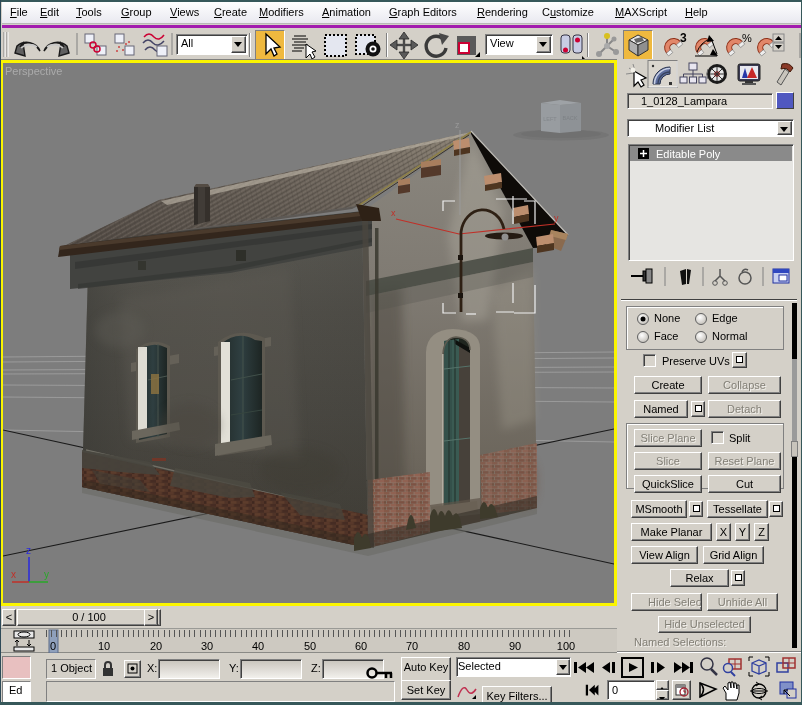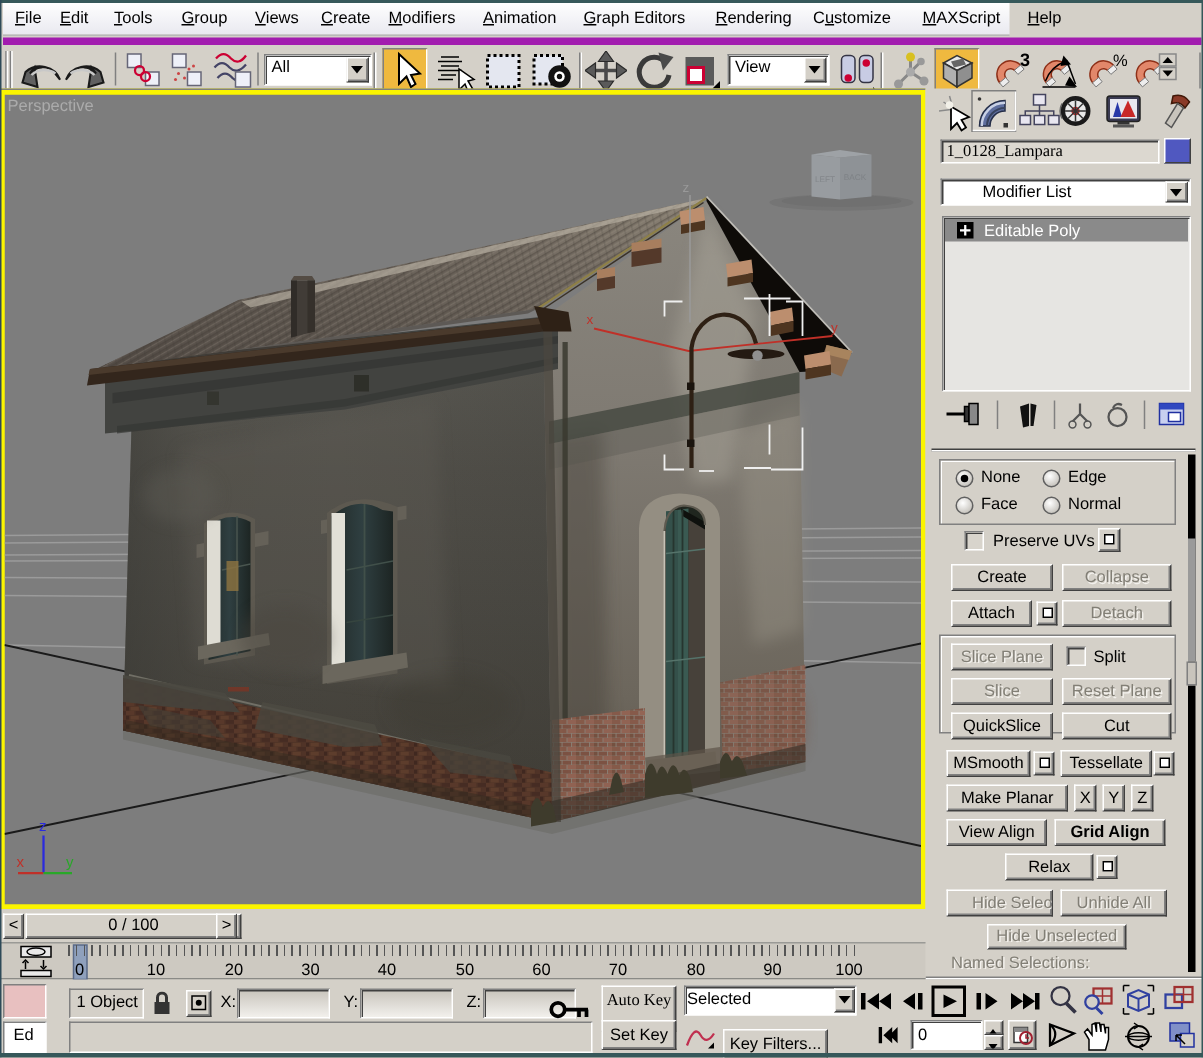--- a/index.html
+++ b/index.html
@@ -12,37 +12,37 @@
 .sep { position:absolute; width:2px; border-left:1px solid #808080; border-right:1px solid #FFFFFF; }
 u { text-decoration:underline; }
 </style></head>
 <body>
 
 <div class="abs" style="left:0;top:0;width:802px;height:2px;background:#36585A;z-index:50"></div>
 <div class="abs" style="left:0;top:0;width:1px;height:705px;background:#2E4A58;z-index:50"></div>
 <div class="abs" style="right:0;top:0;width:1px;height:705px;background:#36585A;z-index:50"></div>
 <div class="abs" style="left:0;bottom:0;width:802px;height:3px;background:#36585A;z-index:50"></div>
 
-<div class="abs" style="left:2px;top:2px;width:671px;height:22px;background:linear-gradient(#FEFEFE,#E9E9F0);border-bottom:1px solid #B8B8B8;">
+<div class="abs" style="left:2px;top:2px;width:799px;height:22px;background:linear-gradient(#FEFEFE,#E9E9F0);border-bottom:1px solid #B8B8B8;">
 <div class="lbl" style="left:8px;top:4px;"><u>F</u>ile</div>
 <div class="lbl" style="left:38px;top:4px;"><u>E</u>dit</div>
 <div class="lbl" style="left:74px;top:4px;"><u>T</u>ools</div>
 <div class="lbl" style="left:119px;top:4px;"><u>G</u>roup</div>
 <div class="lbl" style="left:168px;top:4px;"><u>V</u>iews</div>
 <div class="lbl" style="left:212px;top:4px;"><u>C</u>reate</div>
 <div class="lbl" style="left:257px;top:4px;"><u>M</u>odifiers</div>
 <div class="lbl" style="left:320px;top:4px;"><u>A</u>nimation</div>
 <div class="lbl" style="left:387px;top:4px;"><u>G</u>raph Editors</div>
 <div class="lbl" style="left:475px;top:4px;"><u>R</u>endering</div>
 <div class="lbl" style="left:540px;top:4px;">C<u>u</u>stomize</div>
 <div class="lbl" style="left:613px;top:4px;"><u>M</u>AXScript</div>
 <div class="lbl" style="left:683px;top:4px;"><u>H</u>elp</div>
 </div>
 
-<div id="toolbar" class="abs" style="left:2px;top:25px;width:799px;height:34px;background:#D4D0C8;border-top:5px solid #a21caf;">
+<div id="toolbar" class="abs" style="left:2px;top:25px;width:799px;height:34px;background:#D4D0C8;border-top:3px solid #a21caf;">
 <svg width="799" height="34" viewBox="2 25 799 34" style="position:absolute;left:0;top:0;">
 <defs>
 <linearGradient id="arr" x1="0" y1="0" x2="0" y2="1">
           <stop offset="0" stop-color="#E8E8E8"></stop>
           <stop offset="0.5" stop-color="#555"></stop>
           <stop offset="1" stop-color="#999"></stop>
         </linearGradient>
 </defs>
 
 <line x1="4" y1="29" x2="4" y2="54" stroke="#808080" stroke-width="1"></line>
@@ -507,21 +507,21 @@
 <path d="M 123 18 L 126 8 L 129 18 Z" fill="#2838A8"></path>
 <path d="M 128 18 L 133 7 L 138 18 Z" fill="#C82828"></path>
 <rect x="126" y="21" width="8" height="2" fill="#333"></rect>
       <rect x="123" y="23" width="14" height="2" fill="#555"></rect>
 
 <path d="M 163 4 q 7 -2 11 4 l -3 4 q -3 -5 -9 -3 Z" fill="#8A3A28" stroke="#401808"></path>
 <path d="M 166 9 l 4 3 l -8 13 l -4 -3 Z" fill="#C8C4BC" stroke="#555"></path>
 </svg>
 
 <div class="sunk" style="left:10px;top:34px;width:146px;height:16px;background:#DCD8D0;"></div>
-<div class="lbl" style="left:14px;top:36px;font-family:Liberation Serif, serif;">1_0128_Lampara</div>
+<div class="lbl" style="left:24px;top:36px;">1_0128_Lampara</div>
 <div class="abs" style="left:159px;top:33px;width:18px;height:17px;background:#5058C0;border:1px solid;border-color:#fff #404040 #404040 #fff;"></div>
 
 <div class="sunk" style="left:10px;top:60px;width:167px;height:18px;background:#fff;"></div>
 <div class="lbl" style="left:14px;top:63px;margin-left:24px;">Modifier List</div>
 <div class="btn" style="left:160px;top:62px;width:15px;height:14px;"><svg width="9" height="6" style="margin-top:3px">
         <path d="M0 0 L8 0 L4 5 Z" fill="#000"></path>
       </svg></div>
 
 <div class="sunk" style="left:11px;top:85px;width:166px;height:117px;background:#E6E5E2;"></div>
 <div class="abs" style="left:13px;top:87px;width:162px;height:15px;background:#8A8A8A;"></div>
@@ -579,21 +579,21 @@
 <div class="lbl" style="left:95px;top:271px;">Normal</div>
 
 <div class="sunk" style="left:26px;top:295px;width:13px;height:13px;background:#D8D4CC;"></div>
 <div class="lbl" style="left:45px;top:296px;">Preserve UVs</div>
 <div class="btn" style="left:115px;top:293px;width:15px;height:16px;">
       <div style="width:7px;height:7px;border:1px solid #000;margin:3px auto 0;background:#fff;"></div>
     </div>
 
 <div class="btn" style="left:17px;top:317px;width:68px;height:18px;line-height:16px;">Create</div>
 <div class="btn dis" style="left:91px;top:317px;width:73px;height:18px;line-height:16px;">Collapse</div>
-<div class="btn" style="left:17px;top:341px;width:54px;height:18px;line-height:16px;">Attach</div>
+<div class="btn" style="left:17px;top:341px;width:54px;height:18px;line-height:16px;">Named</div>
 <div class="btn" style="left:74px;top:342px;width:14px;height:16px;">
       <div style="width:7px;height:7px;border:1px solid #000;margin:3px auto 0;background:#fff;"></div>
     </div>
 <div class="btn dis" style="left:91px;top:341px;width:73px;height:18px;line-height:16px;">Detach</div>
 <div class="abs" style="left:9px;top:364px;width:158px;height:66px;border:1px solid #808080;box-shadow:1px 1px 0 #fff inset;"></div>
 <div class="btn dis" style="left:17px;top:370px;width:68px;height:18px;line-height:16px;">Slice Plane</div>
 <div class="sunk" style="left:94px;top:372px;width:13px;height:13px;background:#D8D4CC;"></div>
 <div class="lbl" style="left:112px;top:373px;">Split</div>
 <div class="btn dis" style="left:17px;top:393px;width:68px;height:18px;line-height:16px;">Slice</div>
 <div class="btn dis" style="left:91px;top:393px;width:73px;height:18px;line-height:16px;">Reset Plane</div>
@@ -605,21 +605,21 @@
     </div>
 <div class="btn" style="left:90px;top:441px;width:61px;height:18px;line-height:16px;">Tessellate</div>
 <div class="btn" style="left:152px;top:442px;width:14px;height:16px;">
       <div style="width:7px;height:7px;border:1px solid #000;margin:3px auto 0;background:#fff;"></div>
     </div>
 <div class="btn" style="left:14px;top:464px;width:81px;height:18px;line-height:16px;">Make Planar</div>
 <div class="btn" style="left:99px;top:464px;width:15px;height:18px;line-height:16px;">X</div>
 <div class="btn" style="left:118px;top:464px;width:15px;height:18px;line-height:16px;">Y</div>
 <div class="btn" style="left:137px;top:464px;width:15px;height:18px;line-height:16px;">Z</div>
 <div class="btn" style="left:14px;top:487px;width:67px;height:18px;line-height:16px;">View Align</div>
-<div class="btn" style="left:86px;top:487px;width:74px;height:18px;line-height:16px;font-weight:bold;">Grid Align</div>
+<div class="btn" style="left:86px;top:487px;width:61px;height:18px;line-height:16px;">Grid Align</div>
 <div class="btn" style="left:53px;top:510px;width:59px;height:18px;line-height:16px;">Relax</div>
 <div class="btn" style="left:114px;top:511px;width:14px;height:16px;">
       <div style="width:7px;height:7px;border:1px solid #000;margin:3px auto 0;background:#fff;"></div>
     </div>
 <div class="btn dis" style="left:14px;top:534px;width:71px;height:18px;line-height:16px;padding-left:16px;">Hide Selected</div>
 <div class="btn dis" style="left:90px;top:534px;width:71px;height:18px;line-height:16px;">Unhide All</div>
 <div class="btn dis" style="left:41px;top:557px;width:93px;height:17px;line-height:15px;">Hide Unselected</div>
 <div class="lbl" style="left:17px;top:577px;color:#827F76;text-shadow:1px 1px 0 #F2F0EC;">Named Selections:</div>
 
 <div class="abs" style="left:175px;top:244px;width:5px;height:345px;background:#000;"></div>
@@ -694,21 +694,21 @@
 
 <svg class="abs" style="left:366px;top:12px;" width="28" height="16">
       <circle cx="6" cy="8" r="4.5" fill="none" stroke="#000" stroke-width="2.5"></circle>
       <line x1="10" y1="8" x2="26" y2="8" stroke="#000" stroke-width="2.5"></line>
       <line x1="20" y1="8" x2="20" y2="13" stroke="#000" stroke-width="2.5"></line>
       <line x1="25" y1="8" x2="25" y2="13" stroke="#000" stroke-width="2.5"></line>
     </svg>
 
 <div class="abs" style="left:46px;top:28px;width:349px;height:21px;border:1px solid;border-color:#808080 #fff #fff #808080;"></div>
 
-<div class="btn" style="left:401px;top:4px;width:50px;height:31px;line-height:18px;font-family:Liberation Serif, serif;">Auto Key</div>
+<div class="btn" style="left:401px;top:4px;width:50px;height:31px;line-height:18px;">Auto Key</div>
 <div class="btn" style="left:401px;top:27px;width:50px;height:20px;line-height:18px;">Set Key</div>
 
 <div class="sunk" style="left:456px;top:4px;width:115px;height:20px;background:#fff;"></div>
 <div class="lbl" style="left:458px;top:7px;text-align:right;">Selected</div>
 <div class="btn" style="left:556px;top:6px;width:14px;height:16px;"><svg width="9" height="6" style="margin-top:4px">
         <path d="M0 0 L8 0 L4 5 Z" fill="#000"></path>
       </svg></div>
 
 <svg class="abs" style="left:456px;top:28px;" width="22" height="20">
       <path d="M 2 16 Q 7 2 11 9 T 20 8" fill="none" stroke="#C03050" stroke-width="1.5"></path>

